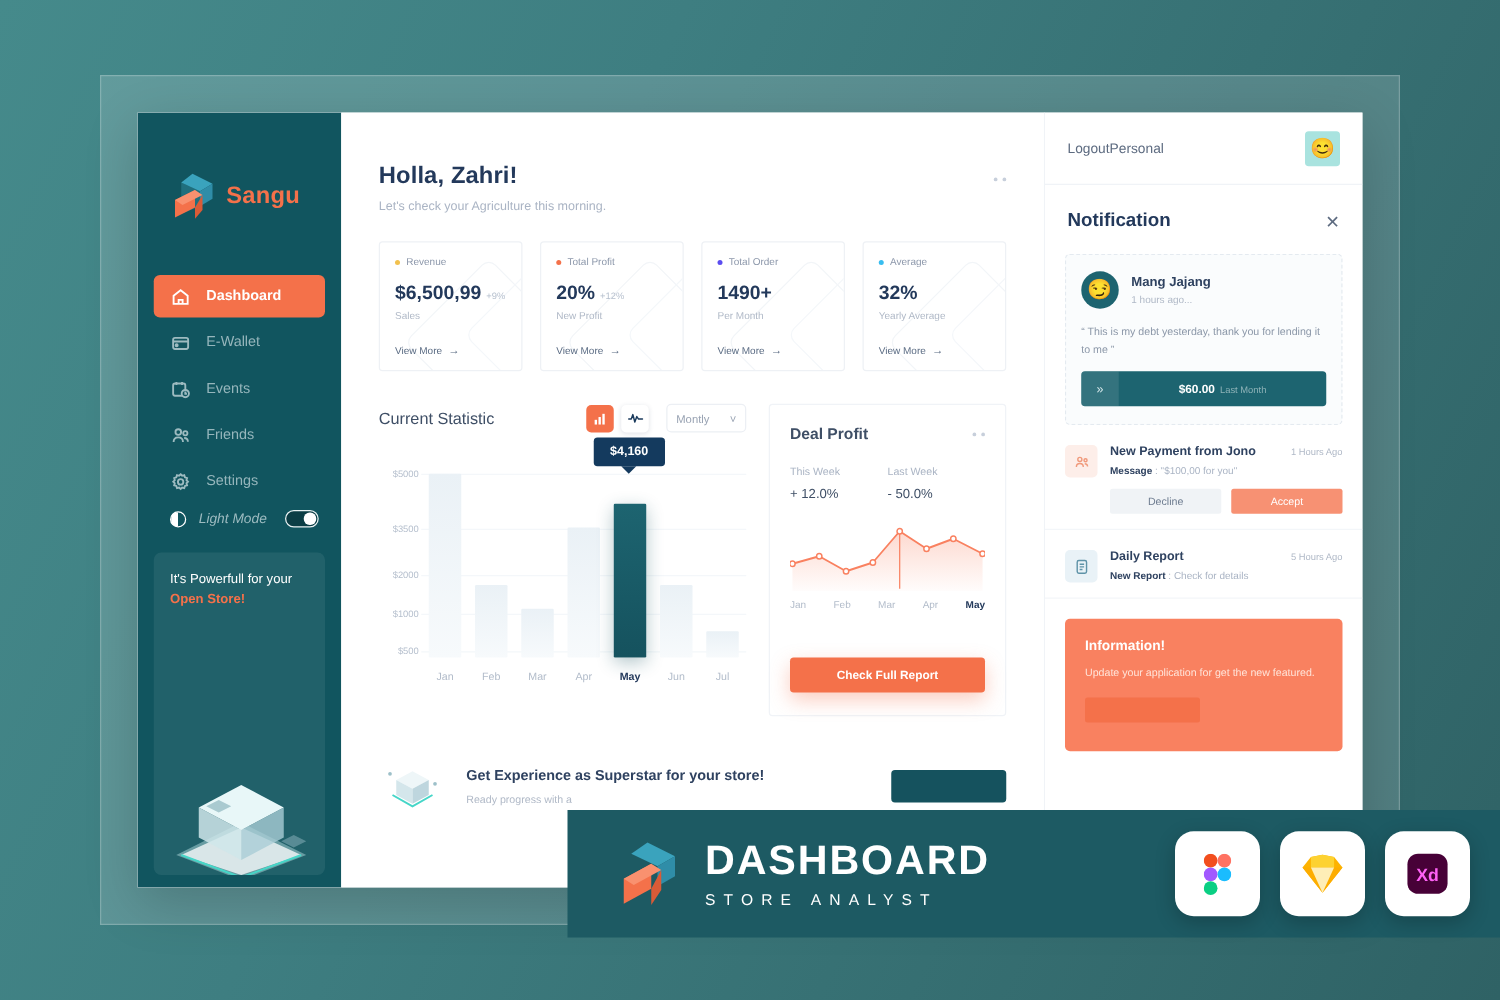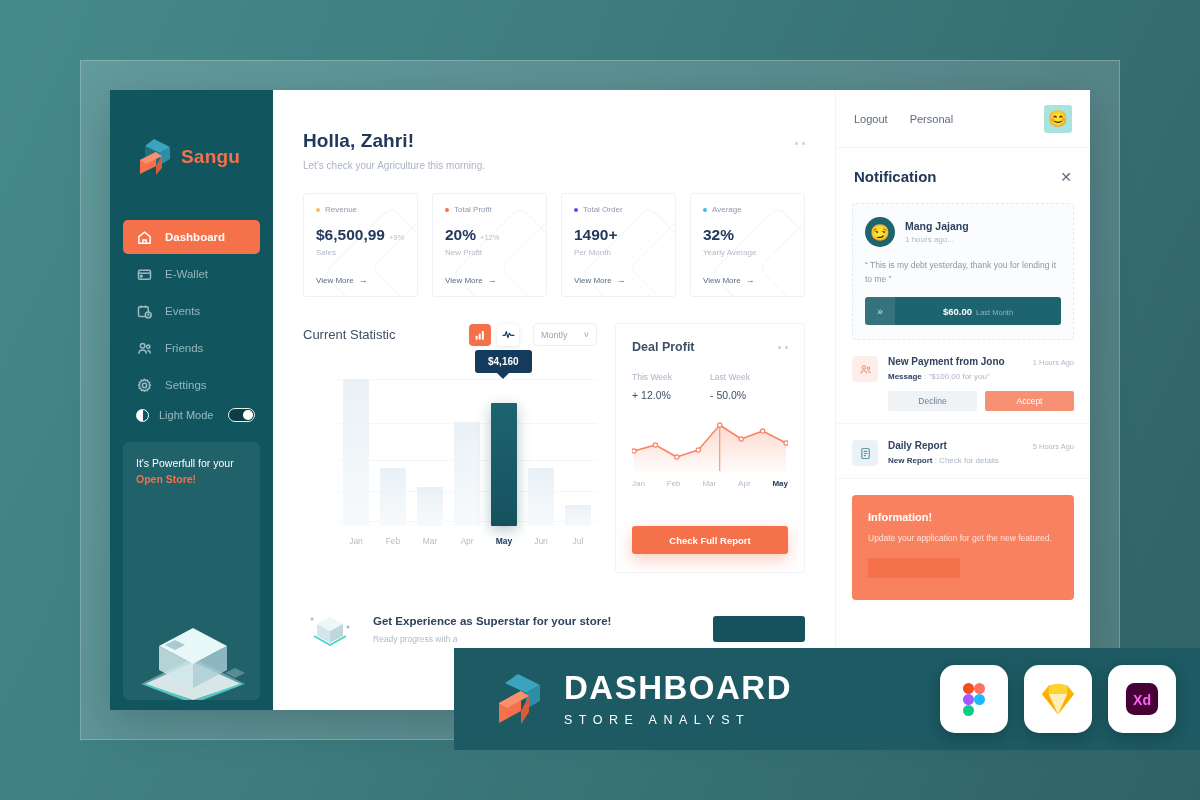--- a/index.html
+++ b/index.html
@@ -55,21 +55,21 @@
     color: #96b6bc; font-size: 11.5px;
   }
   .nav-item.active { background: #f4714a; color: #ffffff; font-weight: bold; }
   .nav-item .ico { width: 15px; height: 15px; display: block; flex: none; }
   .nav-item.active .ico svg { stroke: #fff; }
   .nav-item .ico svg { stroke: #9dbbc0; fill: none; stroke-width: 1.6; }
 
   .lightmode {
     margin-top: auto;
     display: flex; align-items: center; gap: 10px;
-    padding: 0 18px 0 26px; height: 26px;
+    padding: 0 18px 0 26px; height: 26px; font-style: italic;
   }
   .lm-icon { width: 13px; height: 13px; flex: none; border-radius: 50%;
     background: linear-gradient(90deg,#ffffff 50%, #11555f 50%); border: 1.5px solid #fff; }
   .lm-label { color: #9dbbc0; font-size: 11px; flex: 1; }
   .lm-toggle {
     width: 27px; height: 14px; border-radius: 8px; background: #0b3d45;
     border: 1.5px solid #e8f1f2; position: relative; cursor: pointer; flex: none;
   }
   .lm-toggle::after {
     content: ""; position: absolute; right: 1.5px; top: 1.2px;
@@ -194,21 +194,21 @@
   .exp-art { width: 54px; height: 52px; flex: none; position: relative; }
   .exp-txt { flex: 1; }
   .exp-t1 { font-size: 11.5px; color: #2f4260; font-weight: bold; }
   .exp-t2 { font-size: 8.5px; color: #b0b9c7; margin-top: 7px; }
   .exp-btn { width: 92px; height: 26px; background: #15525e; border-radius: 3px; flex: none; }
 
   
   .right { width: 255px; flex: none; background: #fff; border-left: 1px solid #f0f3f7;
     display: flex; flex-direction: column; overflow: hidden; }
   .r-top { height: 58px; border-bottom: 1px solid #f0f3f7; display: flex;
-    align-items: center; padding: 0 18px; gap: 22px; }
+    align-items: center; padding: 0 18px; }
   .r-link { font-size: 11px; color: #5d6b80; cursor: pointer; }
   .avatar { margin-left: auto; width: 28px; height: 28px; background: #a9e3df;
     border-radius: 3px; display: flex; align-items: center; justify-content: center;
     font-size: 16px; cursor: pointer; }
   .r-head { display: flex; align-items: center; padding: 20px 18px 0 18px; }
   .r-title { font-size: 15px; color: #23395b; font-weight: bold; flex: 1; }
   .r-close { font-size: 14px; color: #5d6b80; cursor: pointer; line-height: 1; }
 
   .note-card { margin: 18px 16px 0 16px; border: 1px dashed #e4eaf0; border-radius: 4px;
     padding: 13px 12px 14px 12px; background: #fafcfd; }
@@ -459,20 +459,27 @@
               <polyline points="1,8 3.6,8 5.2,3.4 7.2,11 9.2,5.4 11,8 15,8" fill="none" stroke="#1a3a5c" stroke-width="1.5" stroke-linejoin="round" stroke-linecap="round"></polyline>
             </svg>
           </div>
           <div class="chart-sel">
             <span>Montly</span>
             <span>˅</span>
           </div>
         </div>
 
         <div class="chart-area">
+          <div class="ylabels">
+            <span style="top:7%">$5000</span>
+            <span style="top:35%">$3500</span>
+            <span style="top:58%">$2000</span>
+            <span style="top:78%">$1000</span>
+            <span style="top:97%">$500</span>
+          </div>
           <div class="chart-grid">
             <span class="gl" style="top:7%"></span>
             <span class="gl" style="top:35%"></span>
             <span class="gl" style="top:58%"></span>
             <span class="gl" style="top:78%"></span>
             <span class="gl" style="top:97%"></span>
           </div>
 
           <div class="tooltip" style="left:172px; top:-18px;">$4,160</div>
 

